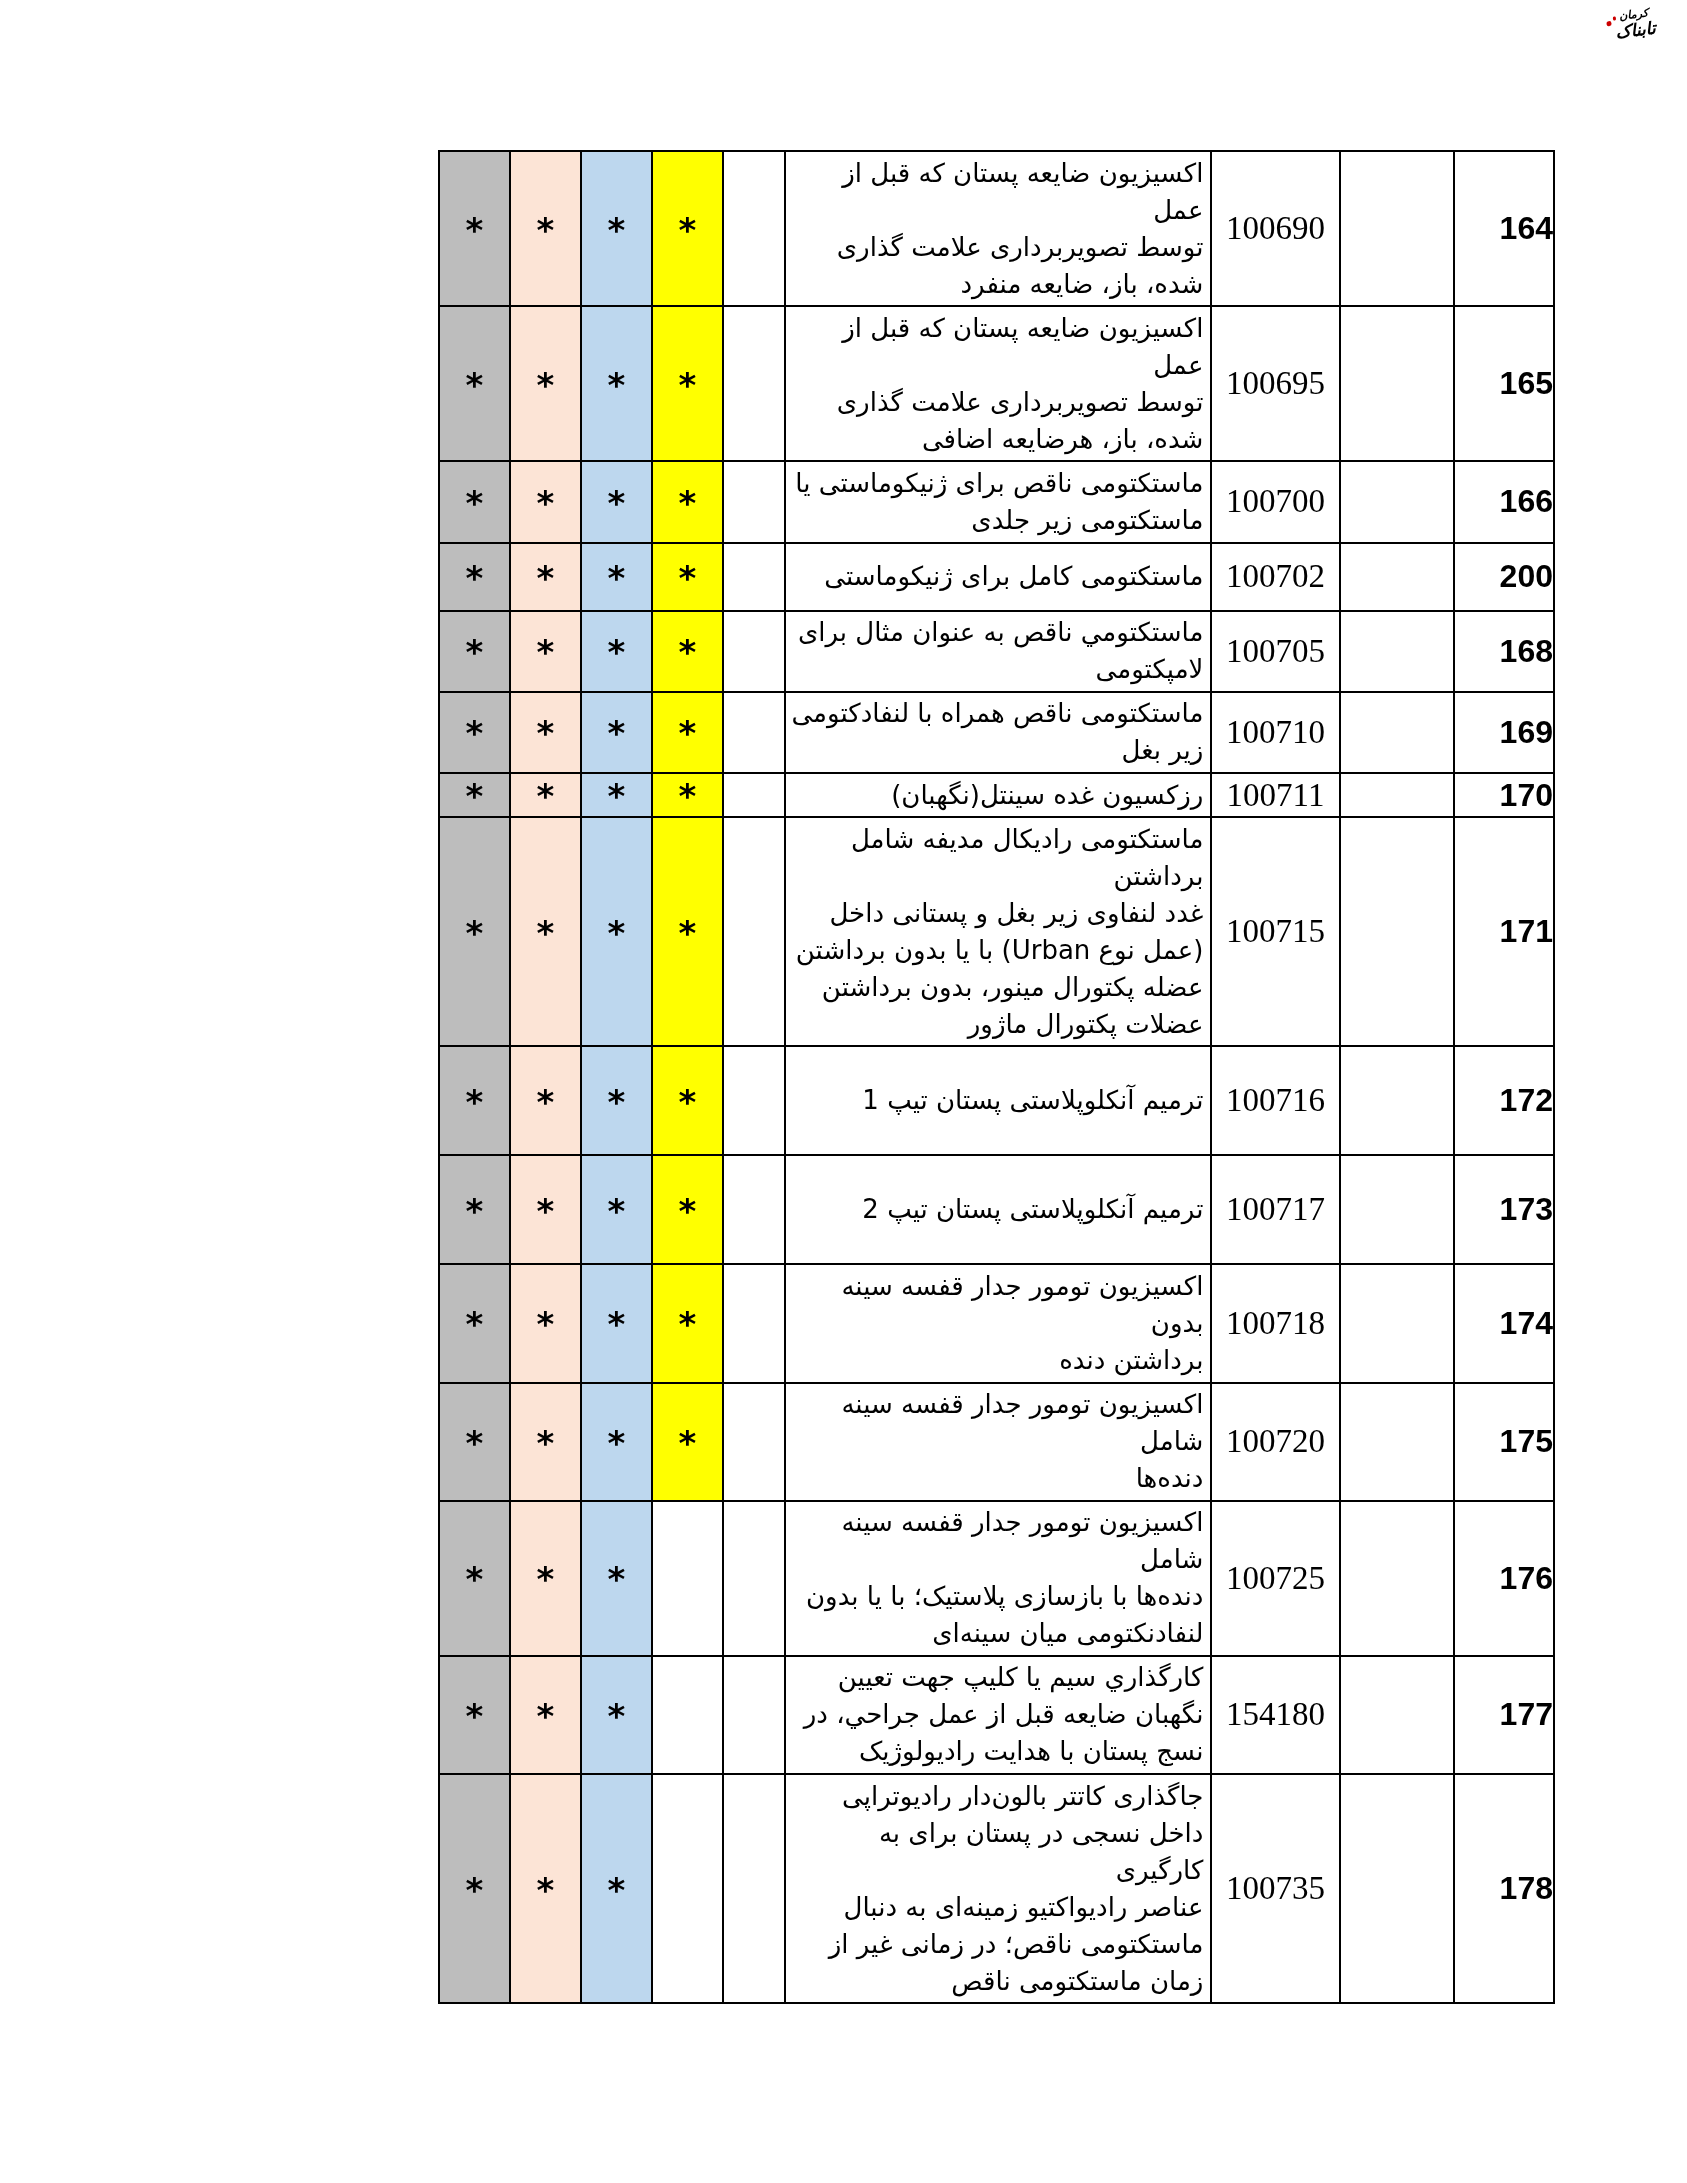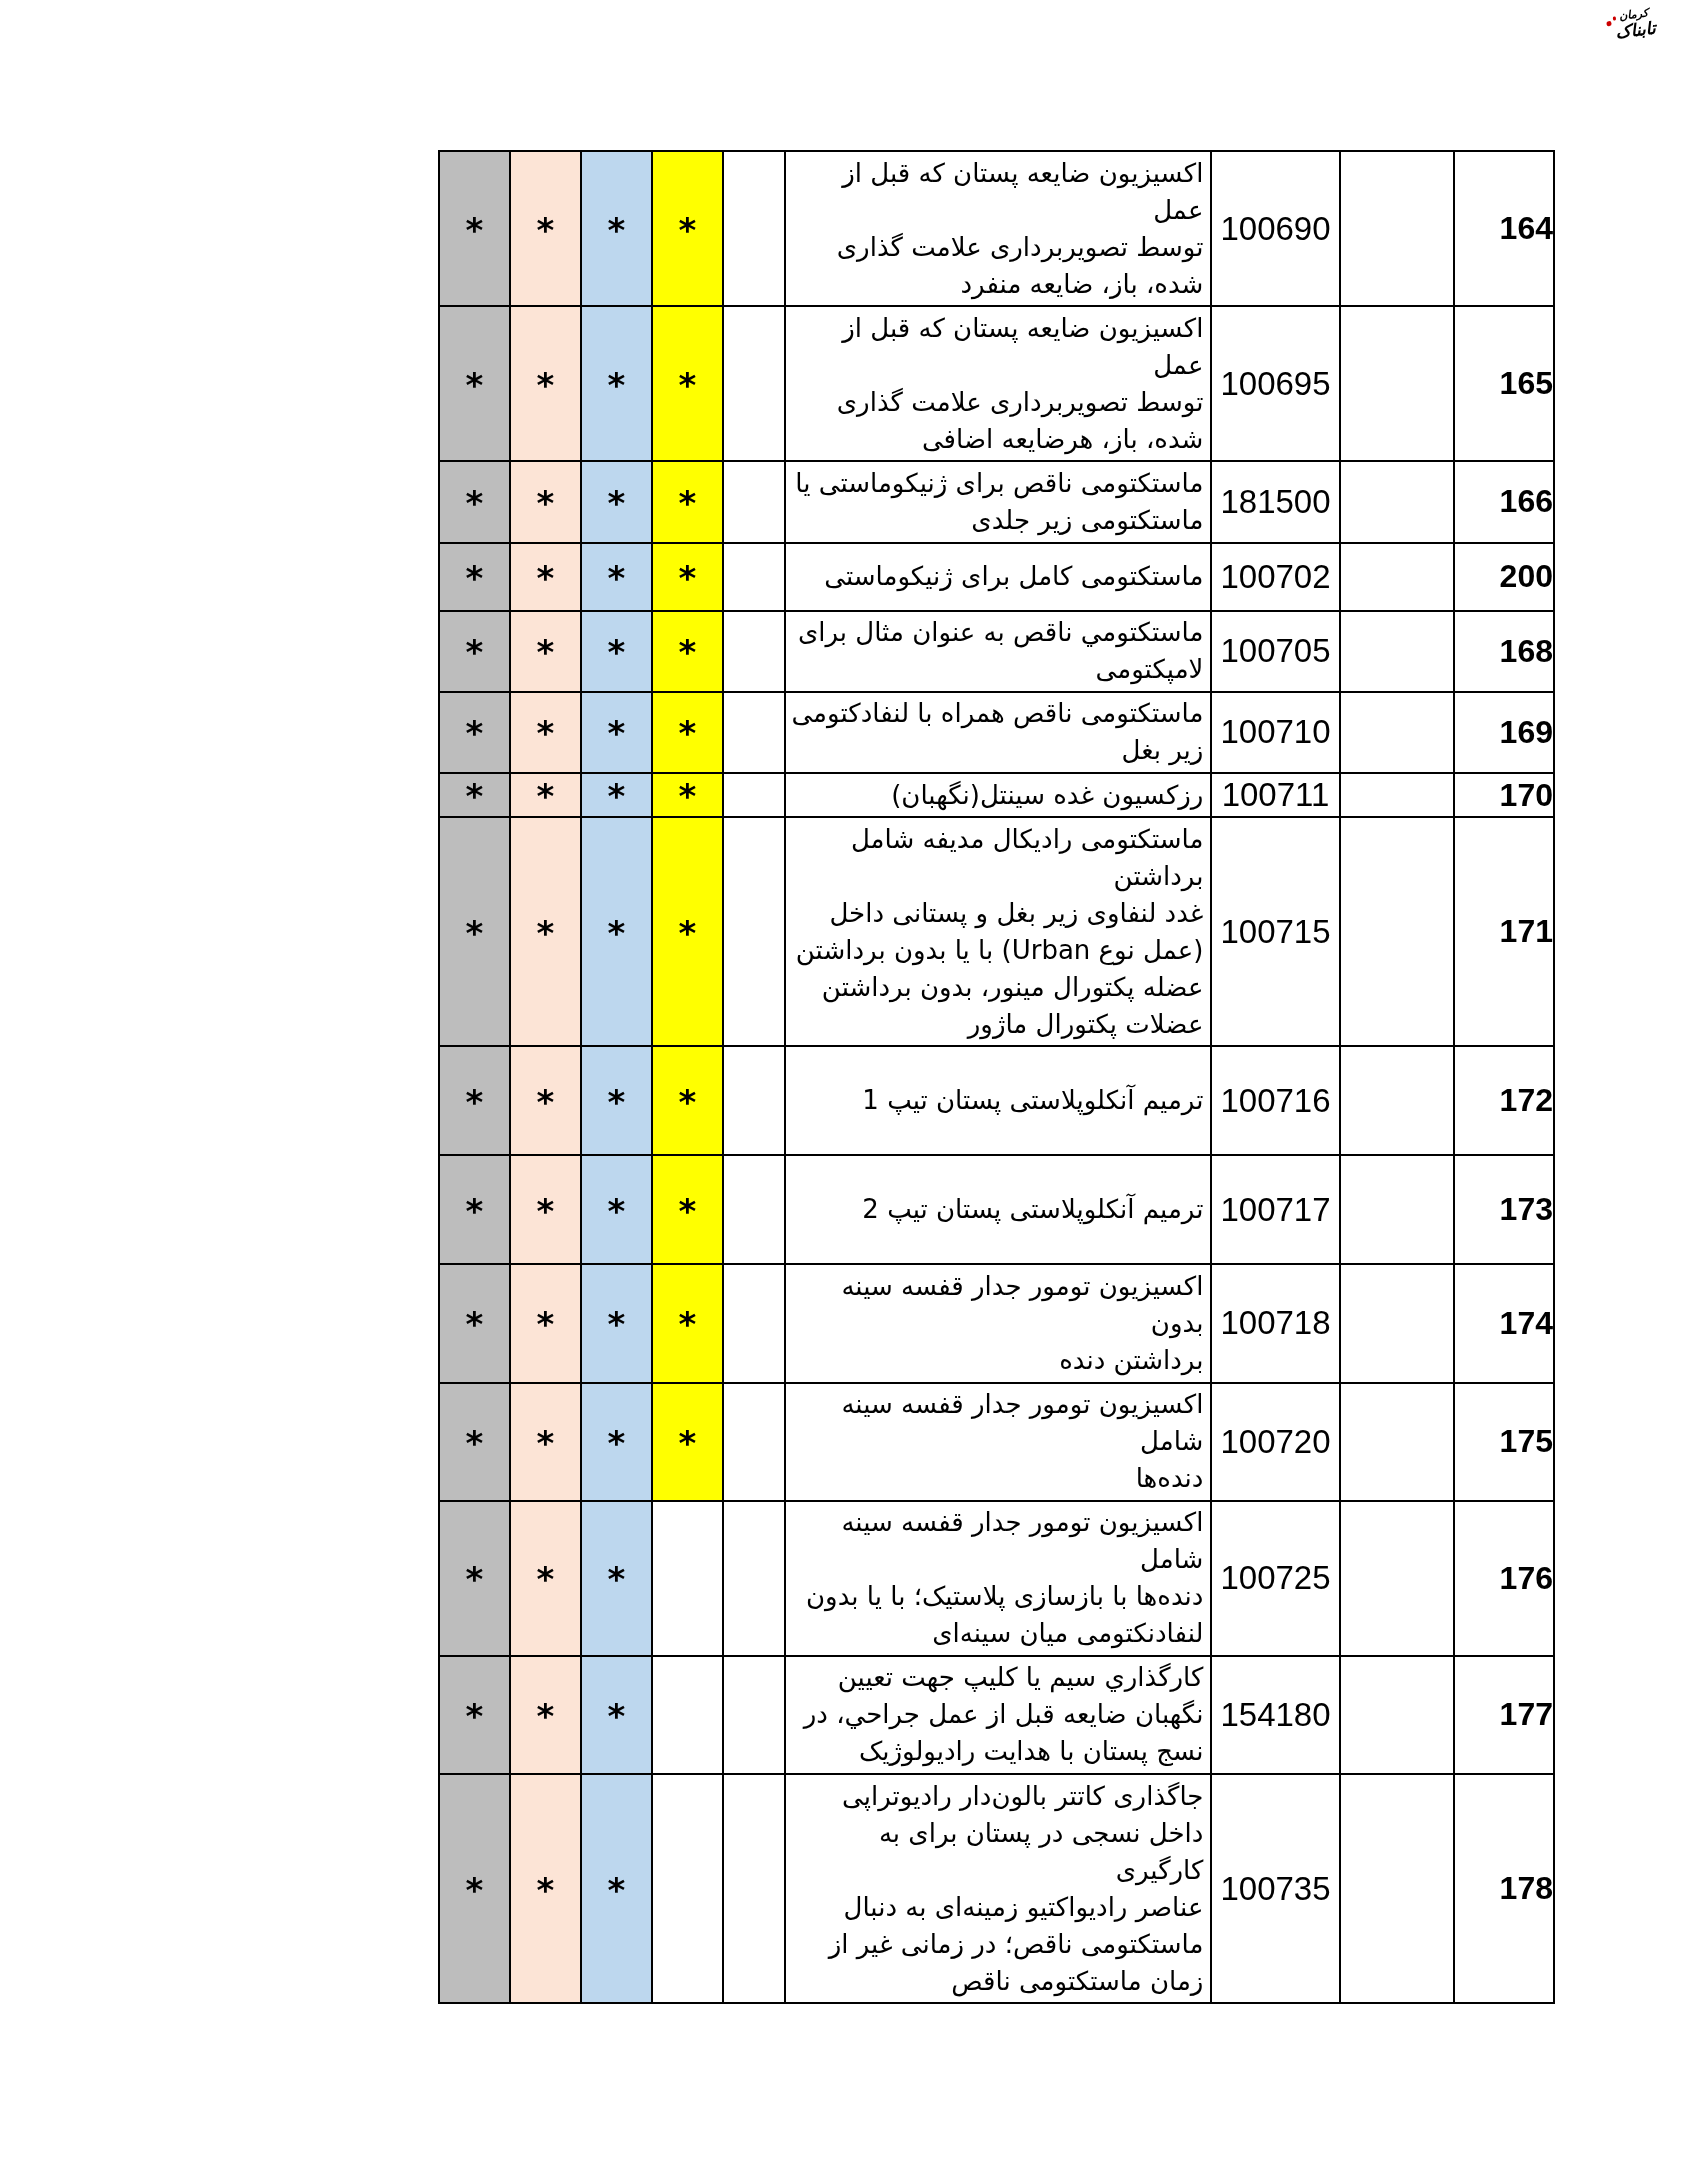--- a/index.html
+++ b/index.html
@@ -59,21 +59,21 @@
   td.spacer,td.spacer2{background:#ffffff;}
   td.desc{
     direction:rtl;text-align:right;
     white-space:pre-line;
     font-size:26px;line-height:37px;
     padding:2.6px 6.6px 2.6px 5.3px;
     font-family:"DejaVu Sans",sans-serif;
   }
   td.code{
     text-align:center;direction:ltr;
-    font-family:Liberation Sans, sans-serif;
+    font-family:Liberation Serif, serif;
     font-size:33px;
   }
   td.rownum{
     text-align:right;direction:ltr;
     font-family:"Liberation Sans","DejaVu Sans",sans-serif;
     font-size:32px;font-weight:bold;
   }
 </style>
 </head>
 <body>
@@ -126,21 +126,21 @@
           <td class="rownum">165</td>
         </tr>
         <tr style="height: 73px;">
           <td class="mark gray"><span class="ast">*</span></td>
           <td class="mark pink"><span class="ast">*</span></td>
           <td class="mark blue"><span class="ast">*</span></td>
           <td class="mark yellow"><span class="ast">*</span></td>
           <td class="spacer"></td>
           <td class="desc">ماستکتومی ناقص برای ژنیکوماستی یا
 ماستکتومی زیر جلدی</td>
-          <td class="code">181500</td>
+          <td class="code">100700</td>
           <td class="spacer2"></td>
           <td class="rownum">166</td>
         </tr>
         <tr style="height: 68px;">
           <td class="mark gray"><span class="ast">*</span></td>
           <td class="mark pink"><span class="ast">*</span></td>
           <td class="mark blue"><span class="ast">*</span></td>
           <td class="mark yellow"><span class="ast">*</span></td>
           <td class="spacer"></td>
           <td class="desc">ماستکتومی کامل برای ژنیکوماستی</td>

